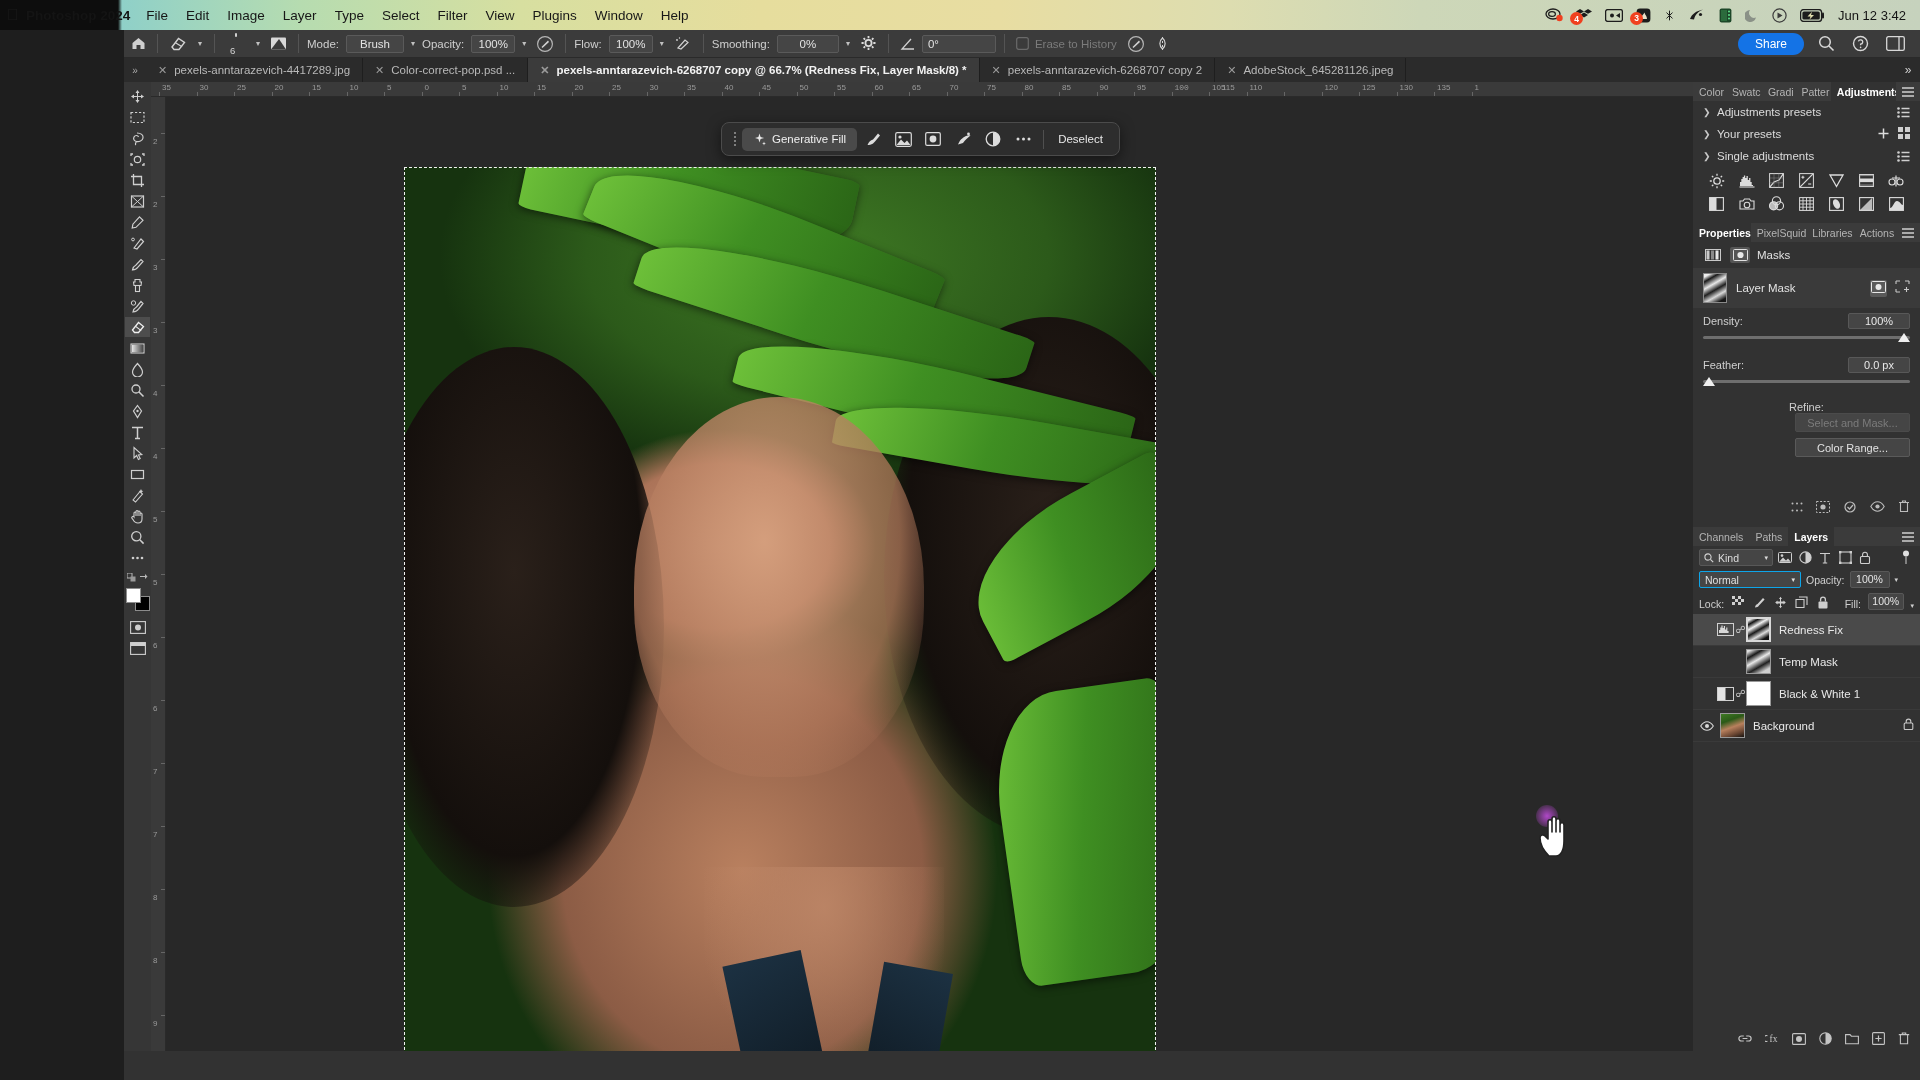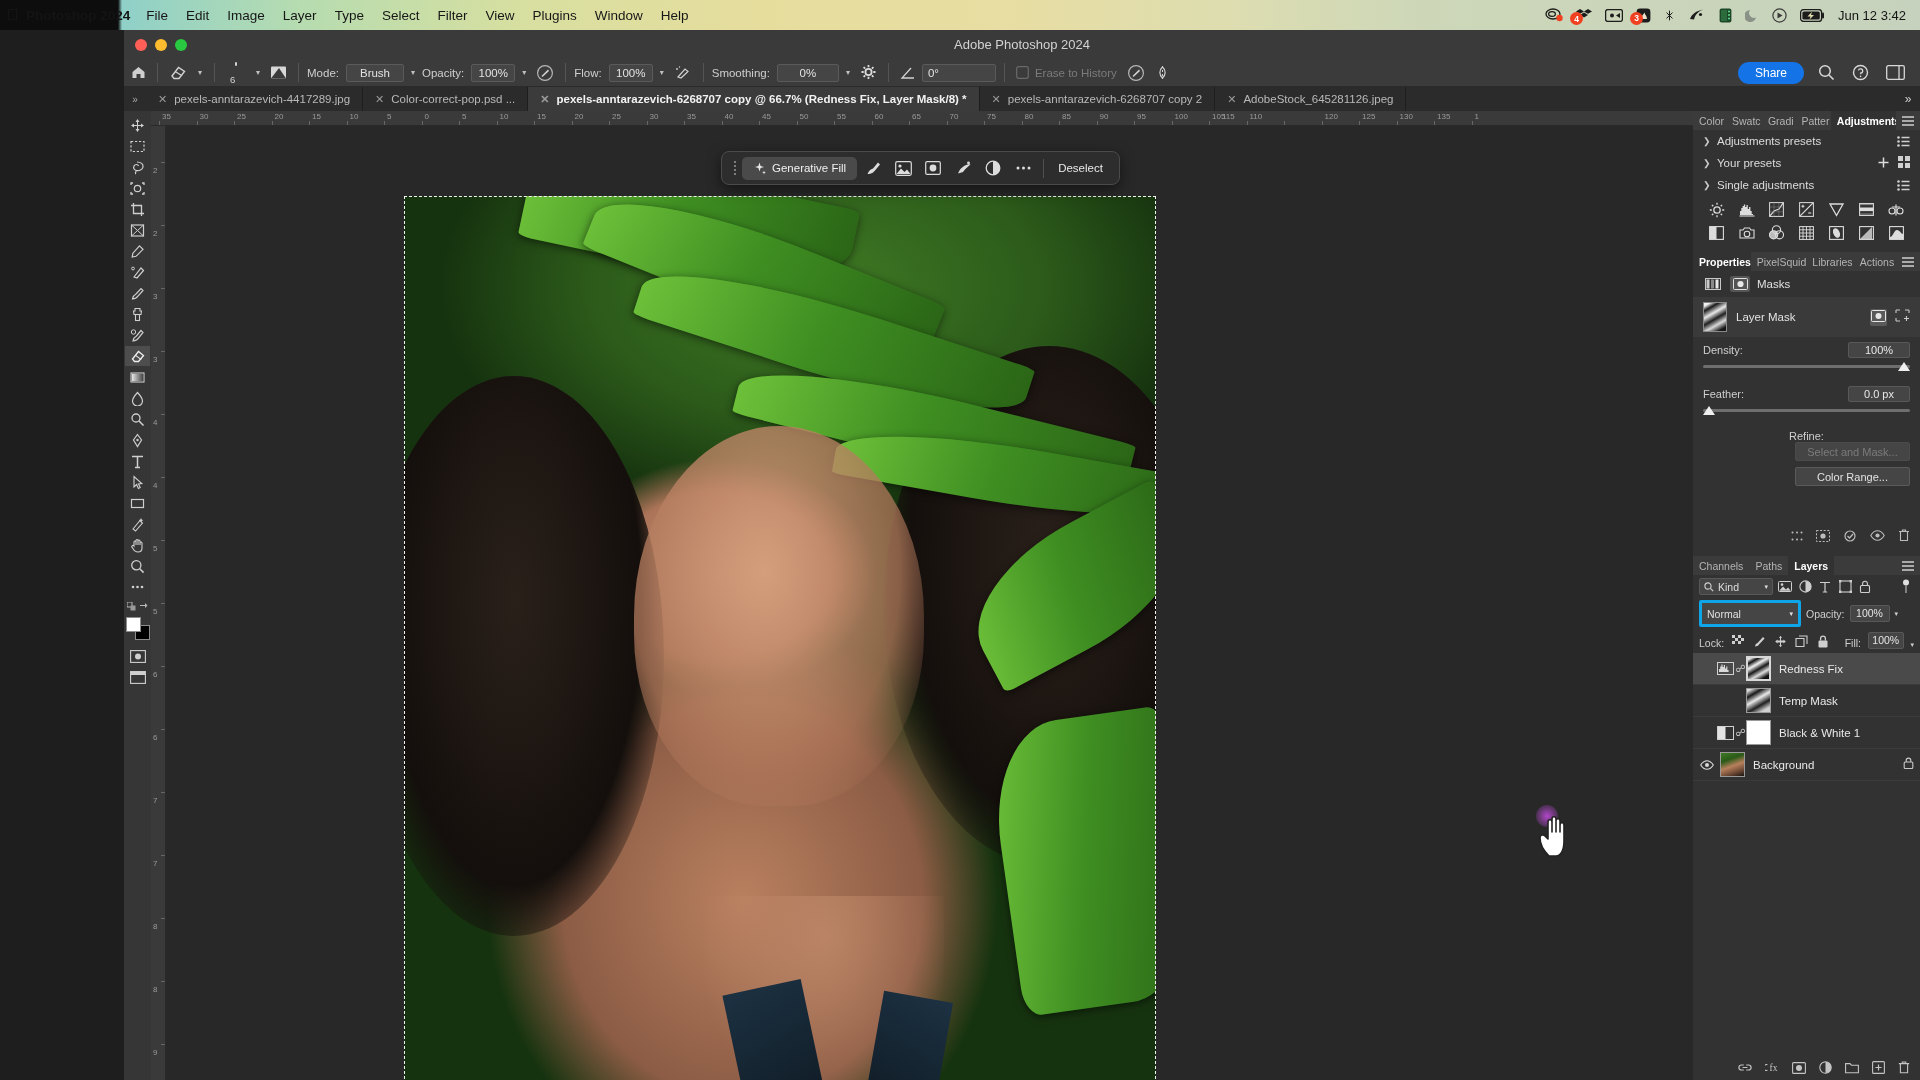--- a/index.html
+++ b/index.html
@@ -167,21 +167,21 @@
     font-size:11px; color:#e2e2e2; display:flex; align-items:center; justify-content:center;
   }
   .prop-btn.dim { color:#7b7b7b; border-color:#4b4b4b; }
   .prop-foot { display:flex; align-items:center; gap:13px; padding:6px 10px; margin-top:auto; justify-content:flex-end; color:#c4c4c4; }
 
   .layer-filter { display:flex; align-items:center; gap:4px; padding:3px 6px; }
   .kind-box { display:flex; align-items:center; gap:4px; background:#454545; border:1px solid #585858; border-radius:2px; height:17px; padding:0 4px; width:74px; font-size:10.5px; color:#dcdcdc; }
   .kind-box .car { margin-left:auto; font-size:7px; }
   .lf-ico { width:16px; height:16px; display:flex; align-items:center; justify-content:center; color:#cfcfcf; }
   .blend-row { display:flex; align-items:center; gap:5px; padding:2px 6px; }
-  .blend-sel { display:flex; align-items:center; background:#454545; border:3px solid #0ea5e9; border-radius:2px; height:27px; width:102px; padding:0 5px; font-size:10.5px; color:#e0e0e0; }
+  .blend-sel { display:flex; align-items:center; background:#454545; border:1px solid #0ea5e9; border-radius:2px; height:17px; width:102px; padding:0 5px; font-size:10.5px; color:#e0e0e0; }
   .blend-sel .car { margin-left:auto; font-size:7px; }
   .mini-lbl { font-size:10.5px; color:#cfcfcf; }
   .mini-val { background:#454545; border:1px solid #585858; border-radius:2px; height:17px; width:40px; font-size:10.5px; color:#e4e4e4; text-align:center; line-height:15px; }
   .lock-row { display:flex; align-items:flex-end; gap:7px; padding:3px 6px 4px; }
 
   .layer-row { display:flex; align-items:center; height:32px; padding:0 6px 0 4px; border-bottom:1px solid #3a3a3a; position:relative; }
   .layer-row.sel { background:#4a4a4a; }
   .eye { width:19px; display:flex; align-items:center; justify-content:center; color:#d4d4d4; }
   .lyr-icon { width:19px; height:19px; display:flex; align-items:center; justify-content:center; }
   .link { width:11px; text-align:center; color:#cfcfcf; font-size:10px; }
@@ -279,28 +279,20 @@
             <path d="M12 2.8 L7.5 7.4 h3 L9.5 10.6 L14 6 h-3Z" fill="#e3dfae"></path>
             <path d="M23 4.4 v4.2" stroke="#1c1c1c" stroke-width="2" stroke-linecap="round"></path>
           </svg>
       </div>
       <div class="mac-clock">Jun 12  3:42</div>
     </div>
   </div>
 
   <div class="ps-window">
 
-    <div class="ps-titlebar">
-      <div class="traffic">
-        <div class="dot r"></div>
-        <div class="dot y"></div>
-        <div class="dot g"></div>
-      </div>
-      <div class="ps-title">Adobe Photoshop 2024</div>
-    </div>
 
     <div class="optionsbar">
       <div class="ob-btn">
         <svg width="15" height="15" viewBox="0 0 15 15">
             <path d="M1.5 7 L7.5 2 L13.5 7 v6 h-4 v-4 h-4 v4 h-4Z" fill="#cfcfcf"></path>
           </svg>
       </div>
       <div class="ob-sep"></div>
       <div class="ob-btn">
         <svg width="19" height="19" viewBox="0 0 19 19">
@@ -646,21 +638,21 @@
             <div class="rt" style="left: 836px;">75</div>
             <div class="rtick" style="left: 833px;"></div>
             <div class="rt" style="left: 873.5px;">80</div>
             <div class="rtick" style="left: 870.5px;"></div>
             <div class="rt" style="left: 911px;">85</div>
             <div class="rtick" style="left: 908px;"></div>
             <div class="rt" style="left: 948.5px;">90</div>
             <div class="rtick" style="left: 945.5px;"></div>
             <div class="rt" style="left: 986px;">95</div>
             <div class="rtick" style="left: 983px;"></div>
-            <div class="rt" style="left: 1023.5px;">100</div>
+            <div class="rt" style="left: 1023.5px; font-family: Liberation Mono, monospace;">100</div>
             <div class="rtick" style="left: 1020.5px;"></div>
             <div class="rt" style="left: 1061px;">105</div>
             <div class="rtick" style="left: 1058px;"></div>
             <div class="rt" style="left: 1098.5px;">110</div>
             <div class="rtick" style="left: 1095.5px;"></div>
             <div class="rt" style="left: 1071px;">115</div>
             <div class="rtick" style="left: 1133px;"></div>
             <div class="rt" style="left: 1173.5px;">120</div>
             <div class="rtick" style="left: 1170.5px;"></div>
             <div class="rt" style="left: 1211px;">125</div>

